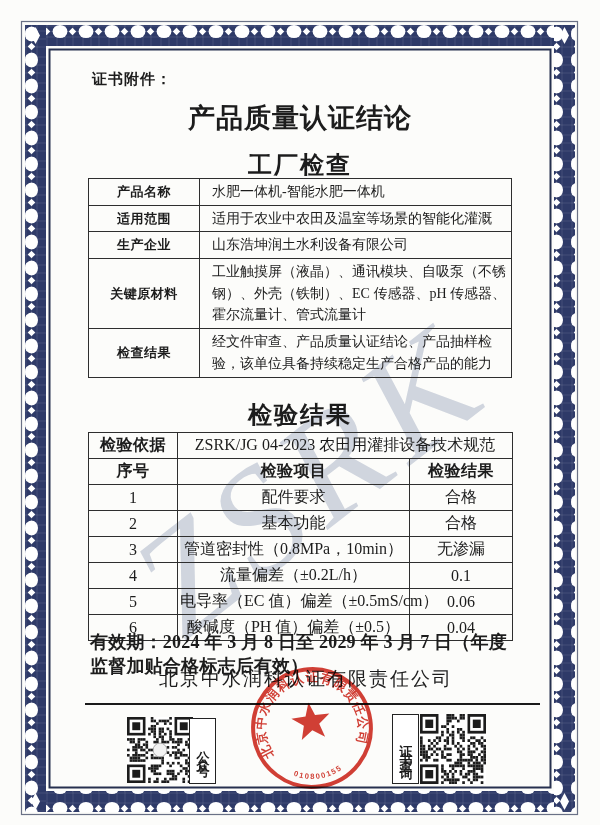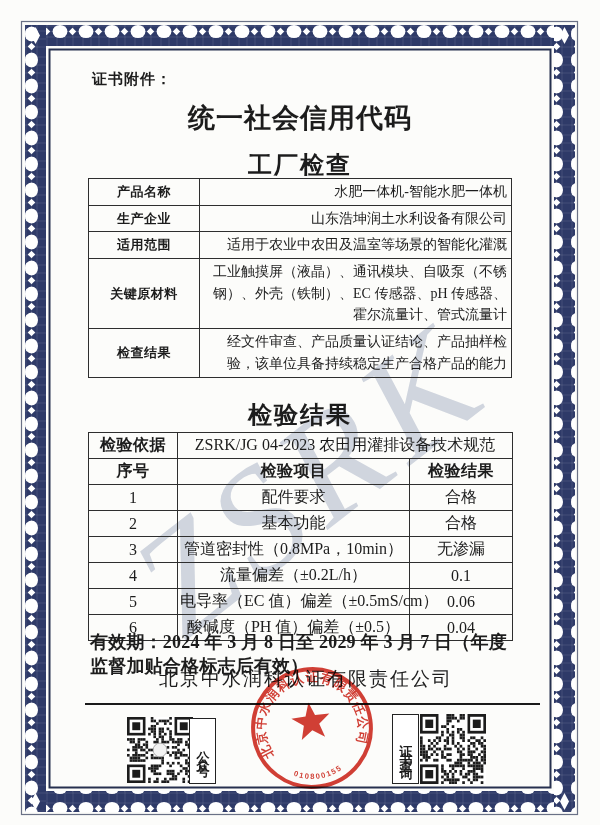--- a/index.html
+++ b/index.html
@@ -24,21 +24,21 @@
   .attach-label{left:92px;top:70px;font-size:15px;font-weight:700;letter-spacing:1px;}
   .doc-title{left:0;top:100px;width:600px;text-align:center;font-size:27px;font-weight:700;letter-spacing:1px;}
   .section-heading{left:0;width:600px;text-align:center;font-size:24px;font-weight:700;letter-spacing:2px;}
   .h-factory{top:149px;}
   .h-sampling{top:399px;}
 
   table{border-collapse:collapse;table-layout:fixed;background:transparent;}
   td,th{border:1.3px solid #2e2e2e;font-weight:400;overflow:visible;}
   .t-factory{left:88px;top:178px;width:424px;font-size:14px;}
   .t-factory th{width:108px;font-weight:700;text-align:center;padding:0 1px;font-size:13px;letter-spacing:0.5px;}
-  .t-factory td{padding:2px 4px 2px 12px;line-height:1.55;text-align:right;}
+  .t-factory td{padding:2px 4px 2px 12px;line-height:1.55;text-align:left;}
   .t-factory tr.r1{height:24px;}
   .t-factory tr.r2{height:48px;}
 
   .t-sampling{left:88px;top:432px;width:424px;font-size:16px;}
   .t-sampling th,.t-sampling td{text-align:center;padding:1px 2px;white-space:nowrap;}
   .t-sampling th{font-weight:700;letter-spacing:0.5px;}
   .t-sampling tr{height:26px;}
   .col-no{width:89px;}
   .col-item{width:232px;}
   .col-res{width:103px;}
@@ -97,37 +97,37 @@
       <circle cx="564.5" cy="35.5" r="3.2"></circle>
         <polygon points="564.5,27 569,35.5 564.5,44 560,35.5"></polygon>
       <circle cx="35.5" cy="801.5" r="3.2"></circle>
         <polygon points="35.5,793 40,801.5 35.5,810 31,801.5"></polygon>
       <circle cx="564.5" cy="801.5" r="3.2"></circle>
         <polygon points="564.5,793 569,801.5 564.5,810 560,801.5"></polygon>
     </g>
   </svg>
 
   <div class="abs content attach-label">证书附件：</div>
-  <div class="abs content doc-title">统一社会信用代码</div>
+  <div class="abs content doc-title">产品质量认证结论</div>
 
   <div class="abs content section-heading h-factory">工厂检查</div>
 
   <table class="abs content t-factory">
     <tbody>
       <tr class="r1">
         <th>产品名称</th>
         <td>水肥一体机-智能水肥一体机</td>
       </tr>
       <tr class="r1">
+        <th>适用范围</th>
+        <td>适用于农业中农田及温室等场景的智能化灌溉</td>
+      </tr>
+      <tr class="r1">
         <th>生产企业</th>
         <td>山东浩坤润土水利设备有限公司</td>
-      </tr>
-      <tr class="r1">
-        <th>适用范围</th>
-        <td>适用于农业中农田及温室等场景的智能化灌溉</td>
       </tr>
       <tr class="r2">
         <th>关键原材料</th>
         <td>工业触摸屏（液晶）、通讯模块、自吸泵（不锈钢）、外壳（铁制）、EC 传感器、pH 传感器、霍尔流量计、管式流量计</td>
       </tr>
       <tr class="r2">
         <th>检查结果</th>
         <td>经文件审查、产品质量认证结论、产品抽样检验，该单位具备持续稳定生产合格产品的能力</td>
       </tr>
     </tbody>

